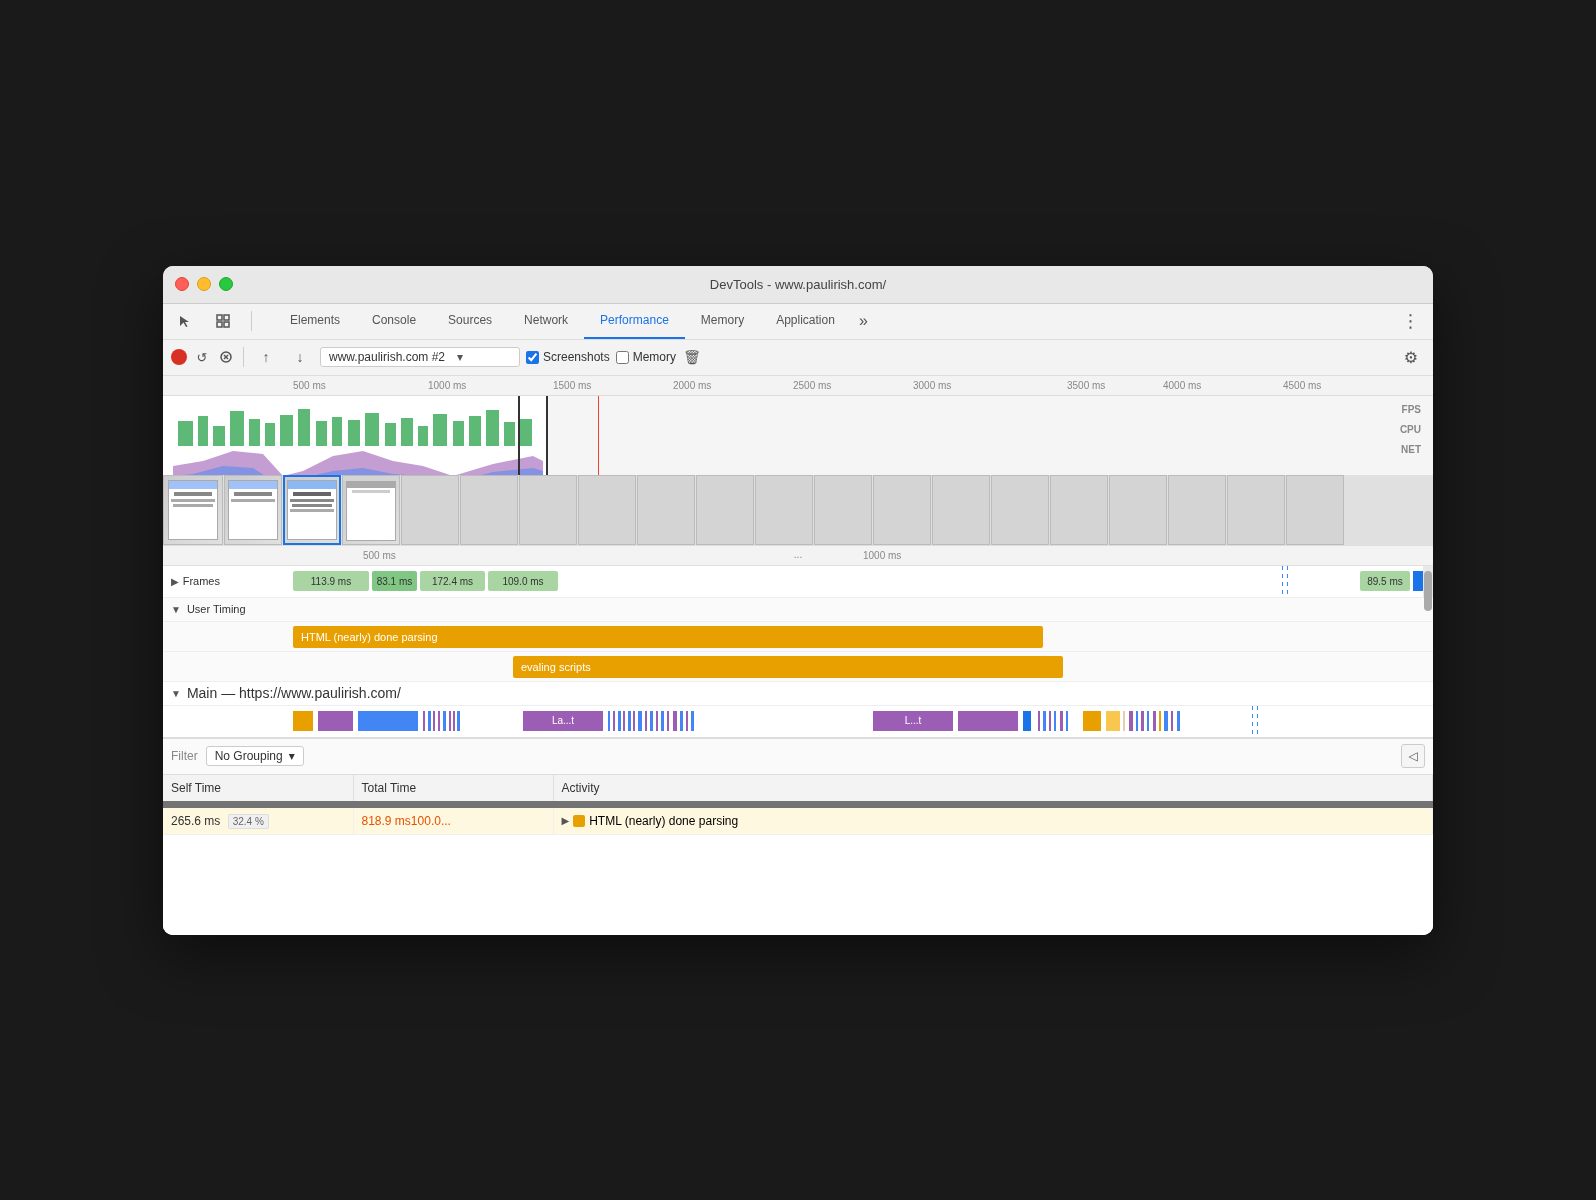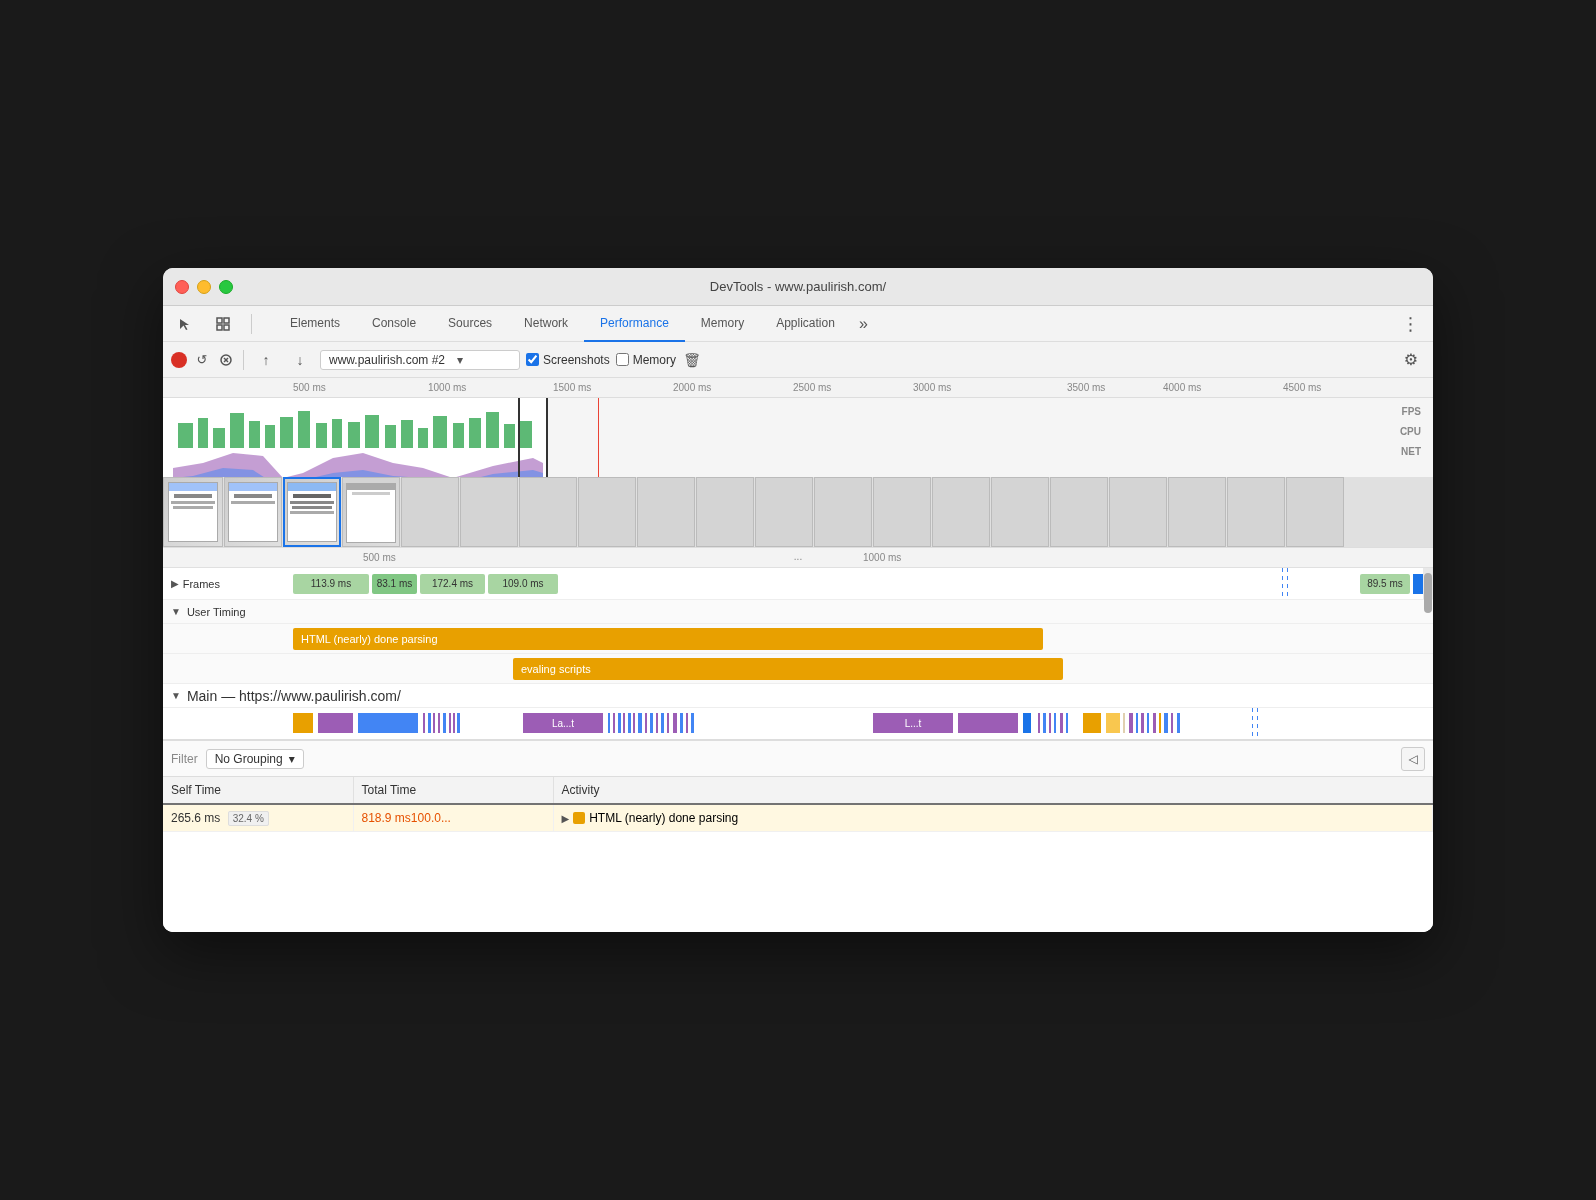--- a/index.html
+++ b/index.html
@@ -357,21 +357,21 @@
       font-size: 12px;
       color: #555;
     }
     
     .data-table {
       width: 100%;
       border-collapse: collapse;
     }
     .table-header {
       background: #f3f3f3;
-      border-bottom: 2px solid #737373;
+      border-bottom: 7px solid #737373;
     }
     .table-header th {
       padding: 6px 8px;
       font-size: 12px;
       color: #333;
       text-align: left;
       font-weight: 500;
       border-right: 1px solid #e0e0e0;
     }
     .data-table td {

